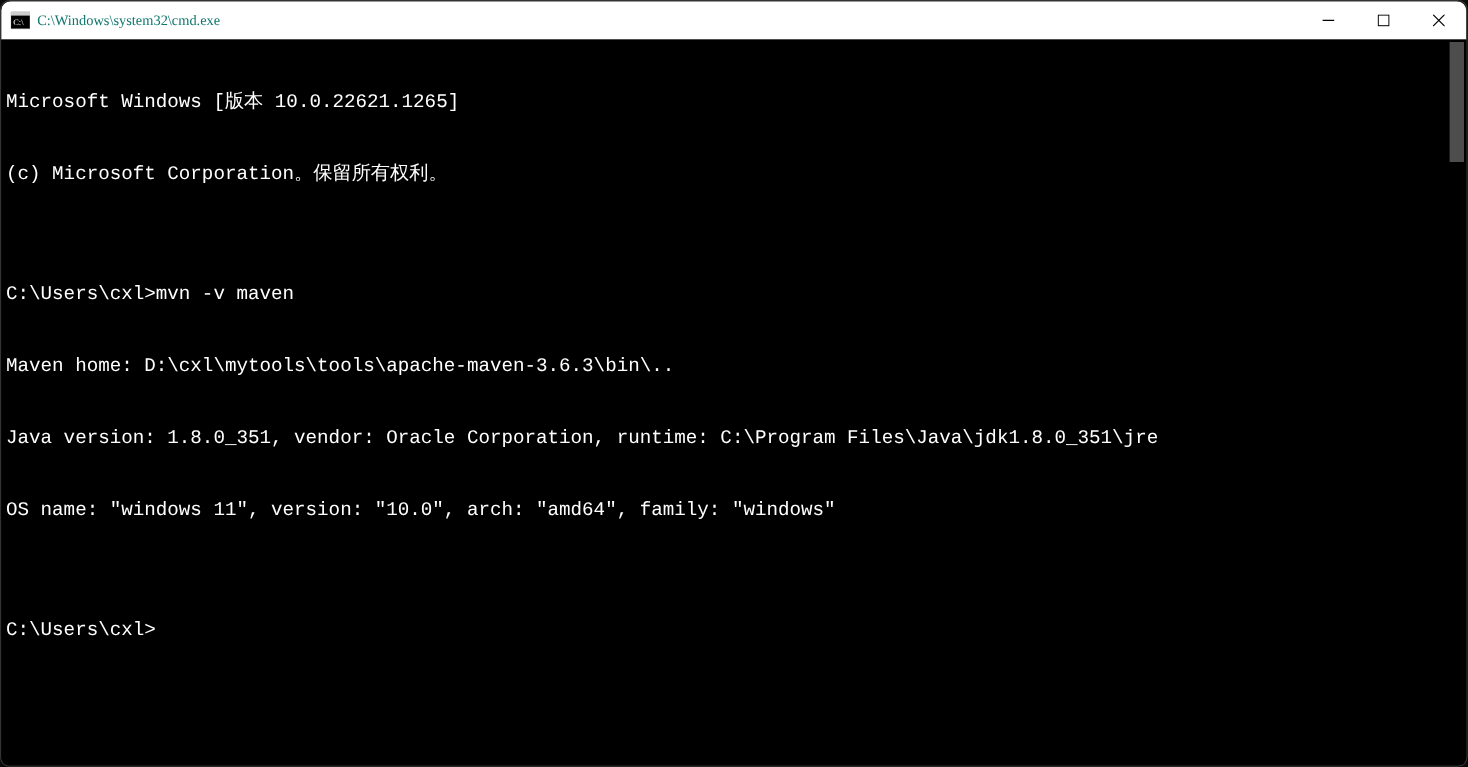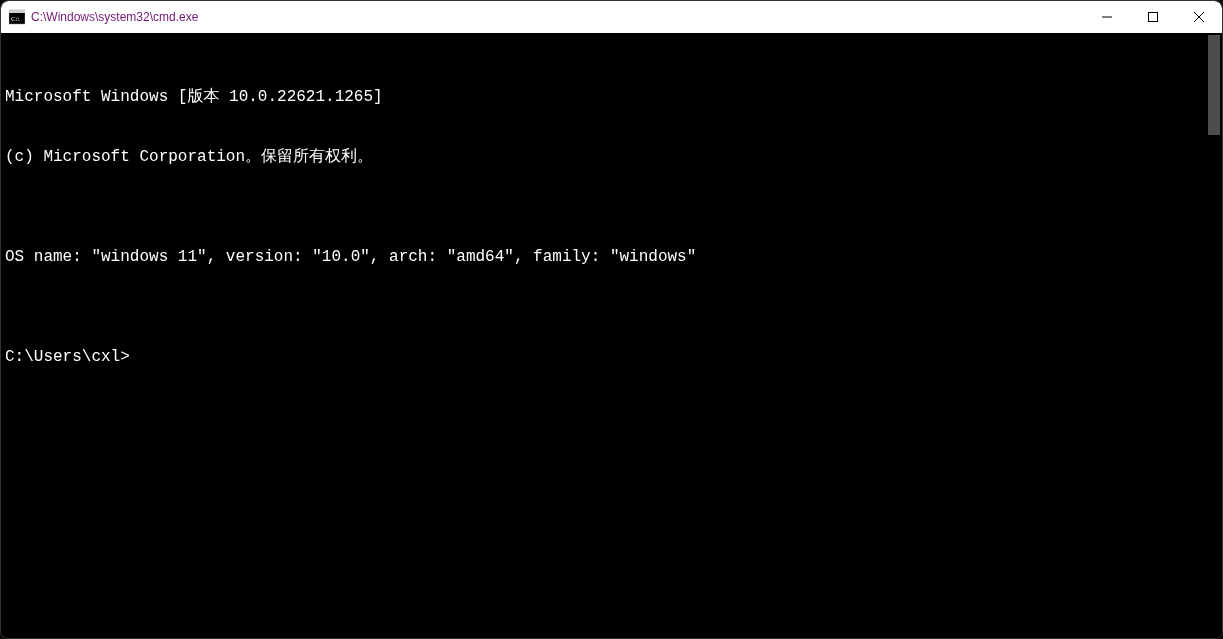--- a/index.html
+++ b/index.html
@@ -30,42 +30,42 @@
     }
     .cmd-icon {
       width: 16px;
       height: 16px;
       display: flex;
       align-items: center;
       justify-content: center;
     }
     .cmd-icon svg { display: block; }
     .title-text {
-      font-family: Liberation Sans, sans-serif;
+      font-family: Liberation Serif, serif;
       font-size: 12px;
-      color: #701a75;
+      color: #0f766e;
     }
     .titlebar-right {
       display: flex;
       height: 100%;
     }
     .win-btn {
       width: 46px;
       height: 100%;
       display: flex;
       align-items: center;
       justify-content: center;
       color: #000;
       font-family: 'Segoe UI', sans-serif;
     }
     .win-btn svg { display: block; }
     .terminal-body {
       height: calc(100% - 32px);
       background: #000000;
-      padding: 14px 4px;
+      padding: 2px 4px;
       position: relative;
       overflow: hidden;
     }
     .terminal-content {
       font-family: 'NSimSun', 'SimSun', Consolas, 'Courier New', monospace;
       font-size: 16px;
       line-height: 20px;
       color: #ffffff;
       white-space: pre;
       letter-spacing: 0px;
@@ -115,19 +115,22 @@
         </svg>
     </div>
   </div>
 </div>
 
 <div class="terminal-body">
   <div class="terminal-content">
     <div class="line">Microsoft Windows [版本 10.0.22621.1265]</div>
     <div class="line">(c) Microsoft Corporation。保留所有权利。</div>
     <div class="line"></div>
+    <div class="line">C:\Users\cxl&gt;mvn -v maven</div>
+    <div class="line">Maven home: D:\cxl\mytools\tools\apache-maven-3.6.3\bin\..</div>
+    <div class="line">Java version: 1.8.0_351, vendor: Oracle Corporation, runtime: C:\Program Files\Java\jdk1.8.0_351\jre</div>
     <div class="line">OS name: "windows 11", version: "10.0", arch: "amd64", family: "windows"</div>
     <div class="line"></div>
     <div class="prompt-combined"><span>C:\Users\cxl&gt;</span></div>
   </div>
 </div>
 
 <div class="scrollbar"></div>
 
 </body></html>

